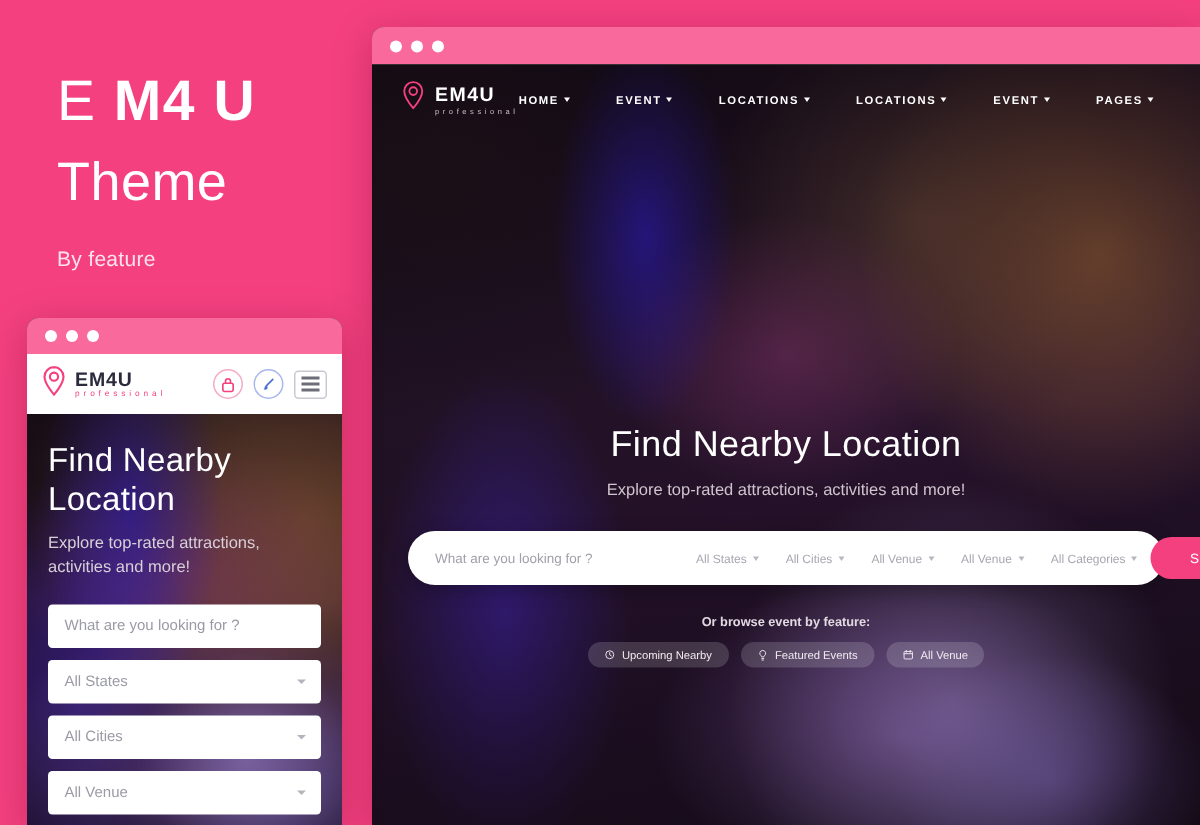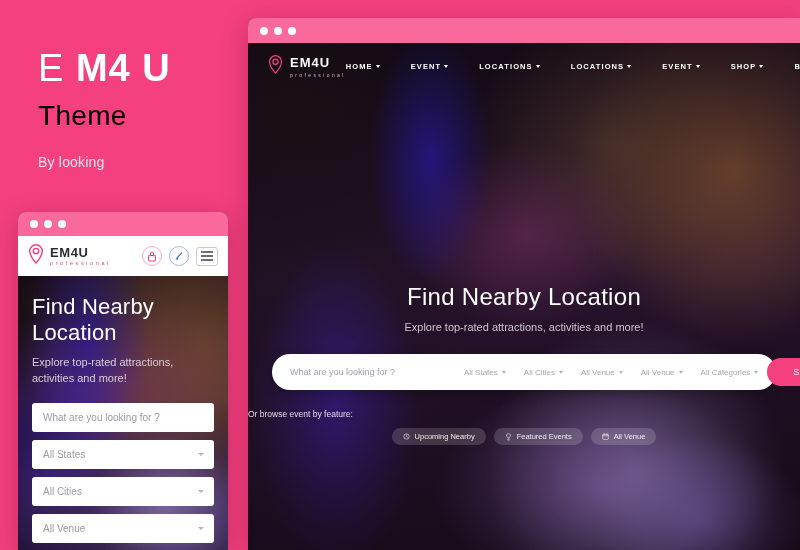--- a/index.html
+++ b/index.html
@@ -29,22 +29,22 @@
   .promo-title {
     font-size: 38px;
     color: #ffffff;
     letter-spacing: 1px;
     line-height: 1.1;
     font-weight: 400;
     white-space: nowrap;
   }
   .promo-title b { font-weight: 700; }
   .promo-sub {
-    font-size: 28px;
-    color: #000000;
+    font-size: 36px;
+    color: #ffffff;
     font-weight: 300;
     margin-top: 10px;
     letter-spacing: 0.3px;
   }
   .promo-by {
     font-size: 14px;
     color: #ffe2ec;
     font-weight: 400;
     margin-top: 22px;
     letter-spacing: 0.2px;
@@ -267,22 +267,23 @@
     display: flex; align-items: center; justify-content: center;
     letter-spacing: 0.3px;
     border: none;
     cursor: pointer;
     font-family: inherit;
   }
 
   
   .feature-label {
     position: relative; z-index: 5;
+    text-align: center;
     font-size: 8.5px; color: #e3d9e3;
-    margin-top: 19px; font-weight: 400;
+    margin-top: 19px; font-weight: 700;
   }
   .feature-pills {
     position: relative; z-index: 5;
     display: flex; justify-content: center; gap: 8px;
     margin-top: 9px;
   }
   .pill {
     background: rgba(255,255,255,.16);
     border-radius: 11px;
     height: 17px;
@@ -296,21 +297,21 @@
   
   .pin-sm { width: 16px; height: 20px; }
   .pin-bg { width: 15px; height: 19px; }
 </style>
 </head>
 <body>
 
 <div class="promo">
   <div class="promo-title"><span>E </span><b>M4 U</b></div>
   <div class="promo-sub">Theme</div>
-  <div class="promo-by">By looking</div>
+  <div class="promo-by">By feature</div>
 </div>
 
 <div class="win win-big">
 
   <div class="titlebar">
     <span class="dot"></span>
     <span class="dot"></span>
     <span class="dot"></span>
   </div>
 
@@ -346,21 +347,21 @@
         </div>
         <div class="bg-menu-item">
           <span>LOCATIONS</span>
           <i class="caret"></i>
         </div>
         <div class="bg-menu-item">
           <span>EVENT</span>
           <i class="caret"></i>
         </div>
         <div class="bg-menu-item">
-          <span>SHOP</span>
+          <span>PAGES</span>
           <i class="caret"></i>
         </div>
         <div class="bg-menu-item">
           <span>BLOG</span>
           <i class="caret"></i>
         </div>
       </div>
 
       <div class="bg-actions">
         <span class="icon-circle ic-lock">

